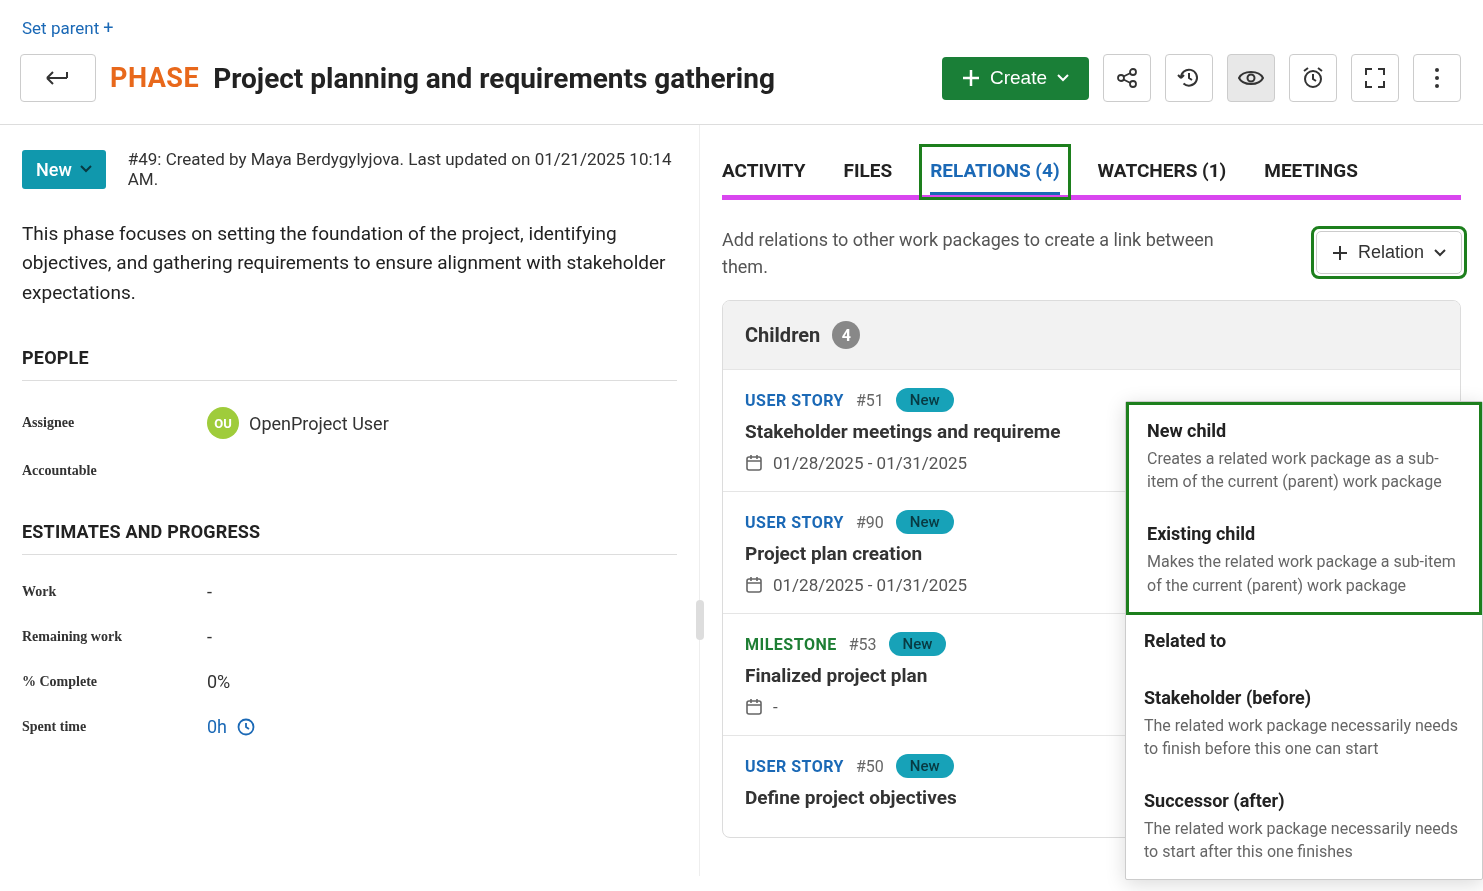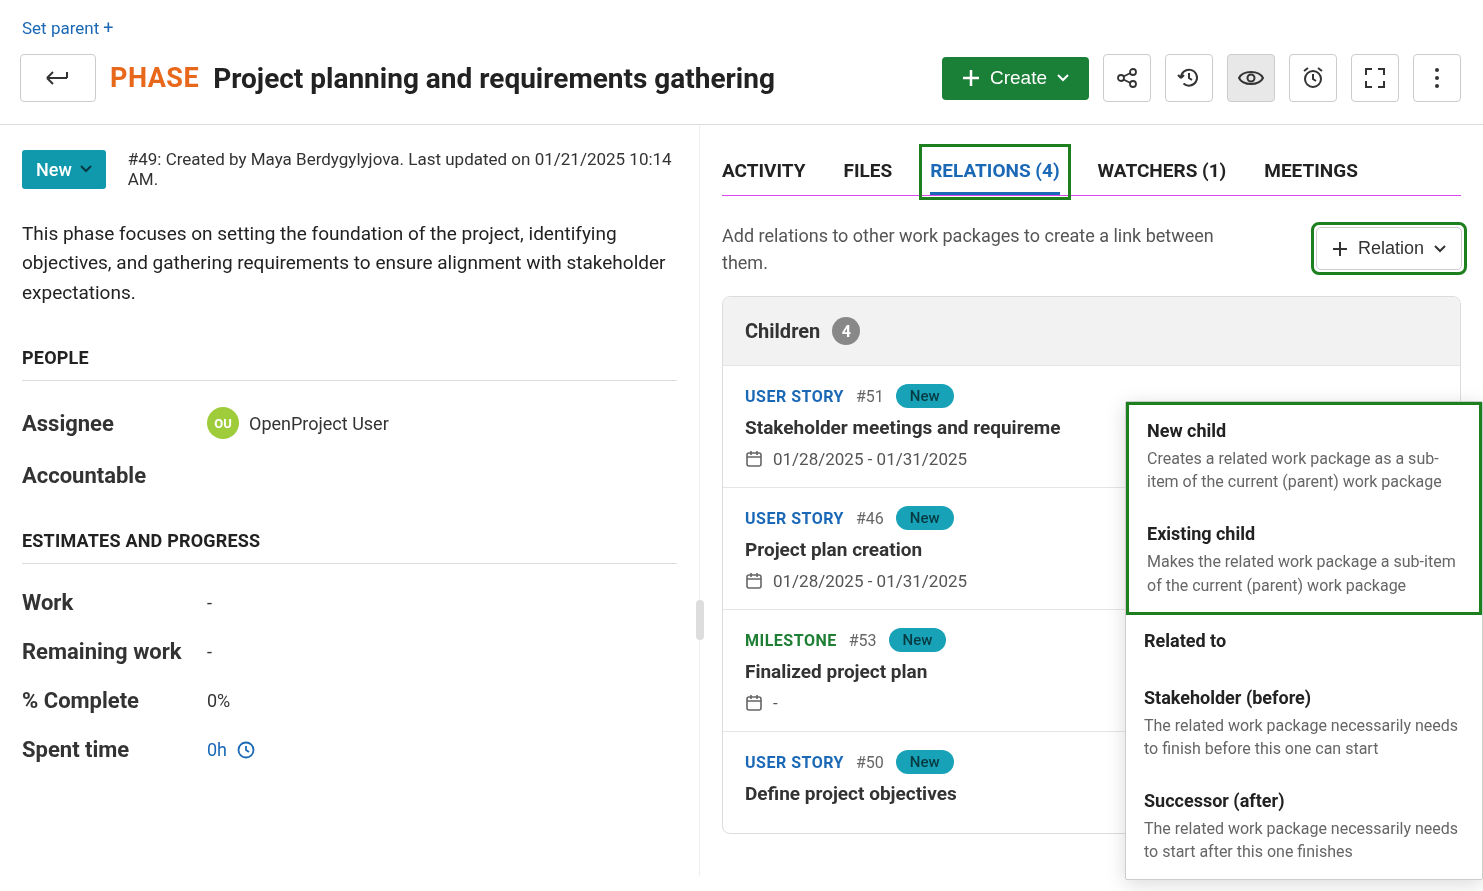--- a/index.html
+++ b/index.html
@@ -50,28 +50,28 @@
 .status-chip {
   background: #1098ad; color: #fff; border-radius: 3px;
   padding: 9px 14px; font-weight: 500; font-size: 18px;
   display: inline-flex; align-items: center; gap: 8px; cursor: pointer;
 }
 .meta-line { color: #333; font-size: 17px; }
 .description { font-size: 19px; line-height: 1.55; color: #222; margin-bottom: 40px; }
 
 .section-title { font-weight: 700; font-size: 18px; color: #222; margin-bottom: 14px; border-bottom: 1px solid #ddd; padding-bottom: 12px; letter-spacing: 0.2px;}
 .field-row { display: flex; align-items: center; padding: 12px 0; }
-.field-label { font-weight: 700; width: 185px; font-size: 22px;}
+.field-label { font-weight: 700; width: 185px; font-size: 14px; font-family: Liberation Serif, serif;}
 .field-value { font-size: 18px; display: flex; align-items: center; gap: 10px; }
 .avatar { width: 32px; height: 32px; border-radius: 50%; display: inline-flex; align-items: center; justify-content: center; color: #fff; font-size: 13px; font-weight: 700; }
 .section-gap { height: 30px; }
 .spent-link { color: #1b69b6; }
 .clock-icon { color: #1b69b6; }
 
-.tabs { display: flex; gap: 38px; border-bottom: 1px solid #d946ef; padding-top: 24px; margin-bottom: 26px;}
+.tabs { display: flex; gap: 38px; border-bottom: 5px solid #d946ef; padding-top: 24px; margin-bottom: 26px;}
 .tab { font-weight: 700; font-size: 19px; padding: 10px 0; cursor: pointer; color: #222; }
 .tab.active { color: #1b69b6; border-bottom: 3px solid #1b69b6; }
 .highlight-box-tab { border: 3px solid #1d7f1d; padding: 2px 8px; margin: -5px -11px;}
 .help-text { color: #555; font-size: 18px; max-width: 520px; line-height: 1.5;}
 .relation-button-row { display: flex; align-items: flex-start; justify-content: space-between; margin-bottom: 20px;}
 .relation-btn {
   border: 1px solid #ccc; background: #fff; border-radius: 5px;
   padding: 10px 15px; font-size: 18px; display: flex; align-items: center; gap: 10px;
   cursor: pointer; color: #333;
 }
@@ -271,21 +271,21 @@
               <svg class="cal-icon" width="18" height="18" viewBox="0 0 18 18">
                 <rect x="2" y="3" width="14" height="13" rx="2" stroke="#666" stroke-width="1.6" fill="none"></rect>
                 <path d="M2 7 H16 M6 1 V5 M12 1 V5" stroke="#666" stroke-width="1.6"></path>
               </svg>
               <span>01/28/2025 - 01/31/2025</span>
             </div>
           </div>
           <div class="child-item">
             <div class="child-top">
               <span class="type-user-story">USER STORY</span>
-              <span class="wp-id">#46</span>
+              <span class="wp-id">#90</span>
               <span class="new-pill">New</span>
             </div>
             <div class="child-title">Project plan creation</div>
             <div class="child-dates">
               <svg class="cal-icon" width="18" height="18" viewBox="0 0 18 18">
                 <rect x="2" y="3" width="14" height="13" rx="2" stroke="#666" stroke-width="1.6" fill="none"></rect>
                 <path d="M2 7 H16 M6 1 V5 M12 1 V5" stroke="#666" stroke-width="1.6"></path>
               </svg>
               <span>01/28/2025 - 01/31/2025</span>
             </div>

